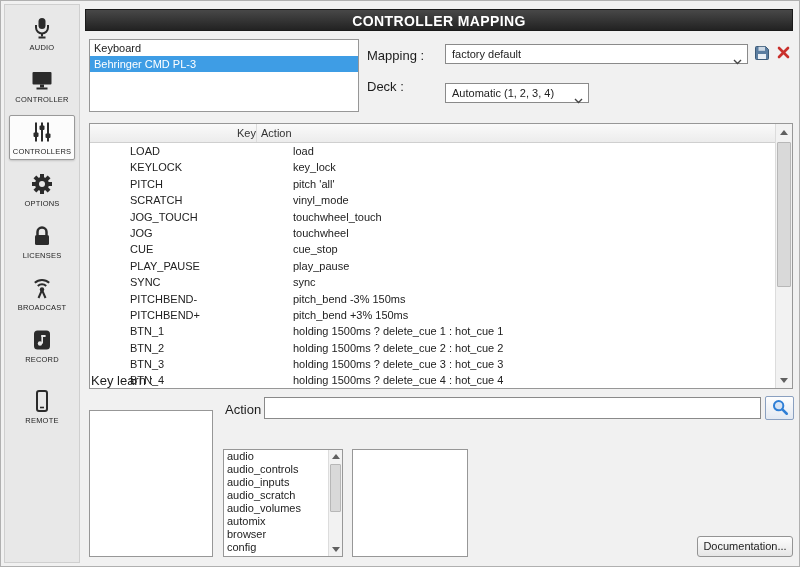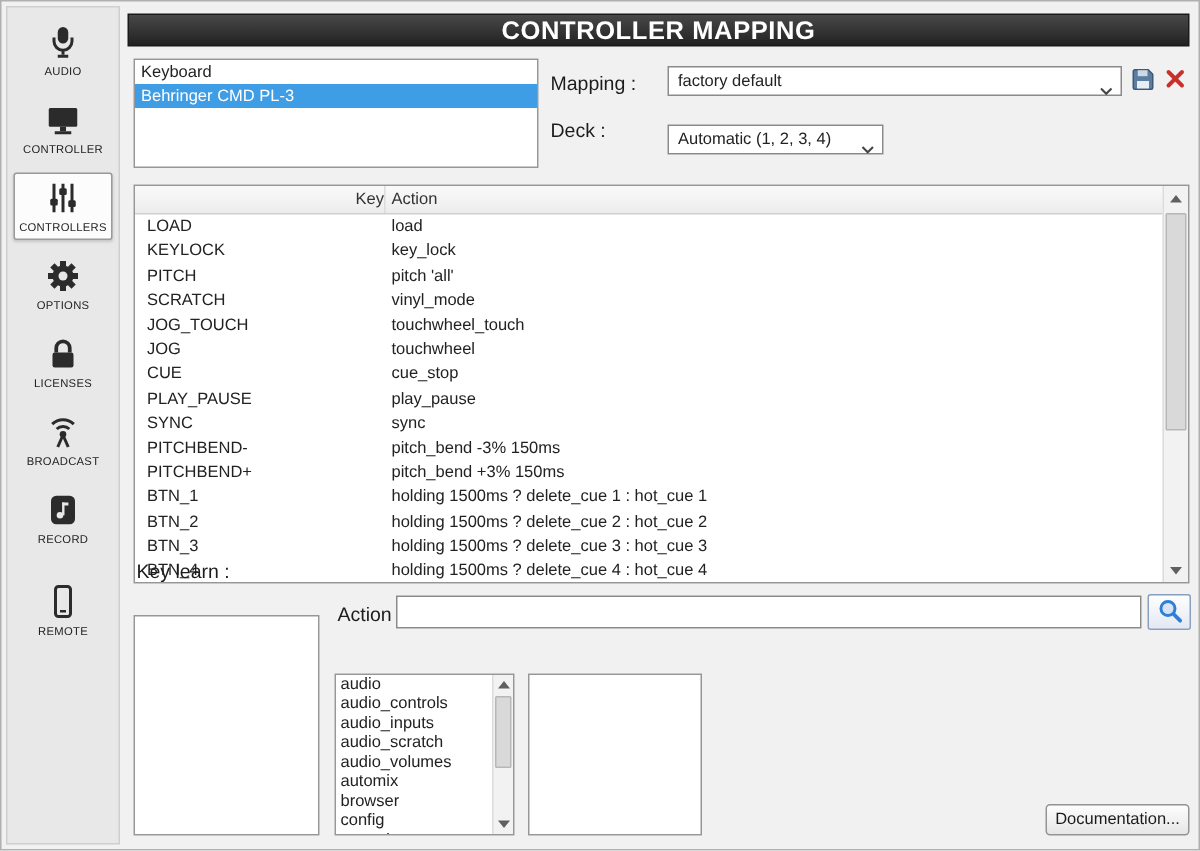--- a/index.html
+++ b/index.html
@@ -9,42 +9,42 @@
 
   
   .sidebar { position:absolute; left:3px; top:3px; width:76px; height:559px; background:#e8e8e8; border:1px solid #cfcfcf; padding-top:4px; }
   .side-item { width:66px; margin:2px auto 7px auto; padding:4px 0 3px 0; display:flex; flex-direction:column; align-items:center; gap:3px; border:1px solid transparent; border-radius:2px; cursor:pointer; }
   .side-item.active { background:#fcfcfc; border-color:#9a9a9a; box-shadow:0 1px 2px rgba(0,0,0,.15); }
   .side-item .lbl { font-size:7.5px; color:#1d1d1d; letter-spacing:.2px; white-space:nowrap; }
   .side-item.remote { margin-top:16px; }
   .side-item svg { display:block; }
 
   
-  .header { position:absolute; left:84px; top:8px; width:708px; height:22px; background:linear-gradient(#484848,#222); color:#fff; font-weight:bold; font-size:17px; text-align:center; line-height:22px; letter-spacing:.4px; border:1px solid #1a1a1a; }
+  .header { position:absolute; left:84px; top:8px; width:708px; height:22px; background:linear-gradient(#484848,#222); color:#fff; font-weight:bold; font-size:14px; text-align:center; line-height:22px; letter-spacing:.4px; border:1px solid #1a1a1a; }
 
   .panel { background:#fff; border:1px solid #979797; }
 
   
   .device-list { position:absolute; left:88px; top:38px; width:270px; height:73px; overflow:hidden; }
   .device-item { height:16px; line-height:16px; padding-left:4px; cursor:default; }
   .device-item.selected { background:#3e9de5; color:#fff; }
 
   
   .fld-label { position:absolute; font-size:13px; color:#1c1c1c; }
   .dropdown { position:absolute; height:20px; background:#fff; border:1px solid #8a8a8a; line-height:18px; padding:0 18px 12px 6px; cursor:pointer; }
   .dropdown .chev { position:absolute; right:5px; top:7px; }
   .icon-btn { position:absolute; width:20px; height:20px; display:flex; align-items:center; justify-content:center; cursor:pointer; background:transparent; border:none; }
 
   
   .map-table { position:absolute; left:88px; top:122px; width:704px; height:266px; background:#fff; border:1px solid #979797; }
   .t-head { display:flex; height:19px; background:linear-gradient(#fafafa,#ececec); border-bottom:1px solid #cfcfcf; width:calc(100% - 17px); }
   .t-head .hc { line-height:18px; color:#333; }
   .t-head .hc.key { width:167px; padding-left:8px; border-right:1px solid #dcdcdc;text-align:right; }
   .t-head .hc.action { flex:1; padding-left:4px; }
-  .t-body { width:calc(100% - 17px); }
+  .t-body { width:calc(100% - 17px);padding-left:32px; }
   .t-row { display:flex; height:16.4px; line-height:16.4px; cursor:default; }
   .t-cell.key { width:167px; padding-left:8px; }
   .t-cell.action { flex:1; padding-left:4px; }
 
   
   .vscroll { position:absolute; right:0; top:0; width:17px; height:100%; background:#f2f2f2; border-left:1px solid #dcdcdc; }
   .sb-btn { position:absolute; left:0; width:16px; height:16px; display:flex; align-items:center; justify-content:center; cursor:pointer; }
   .sb-btn.up { top:0; } .sb-btn.down { bottom:0; }
   .tri-up { width:0; height:0; border-left:4px solid transparent; border-right:4px solid transparent; border-bottom:5px solid #606060; }
   .tri-down { width:0; height:0; border-left:4px solid transparent; border-right:4px solid transparent; border-top:5px solid #606060; }

